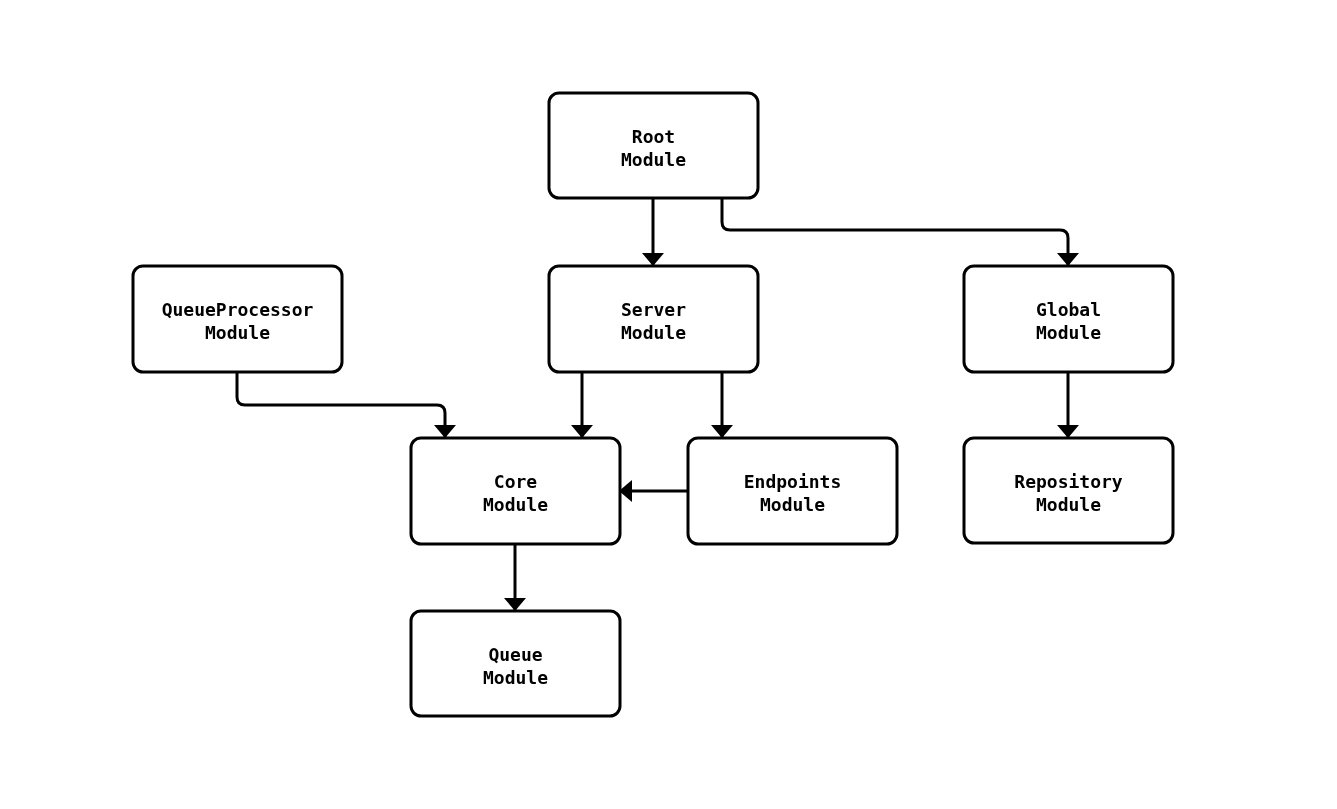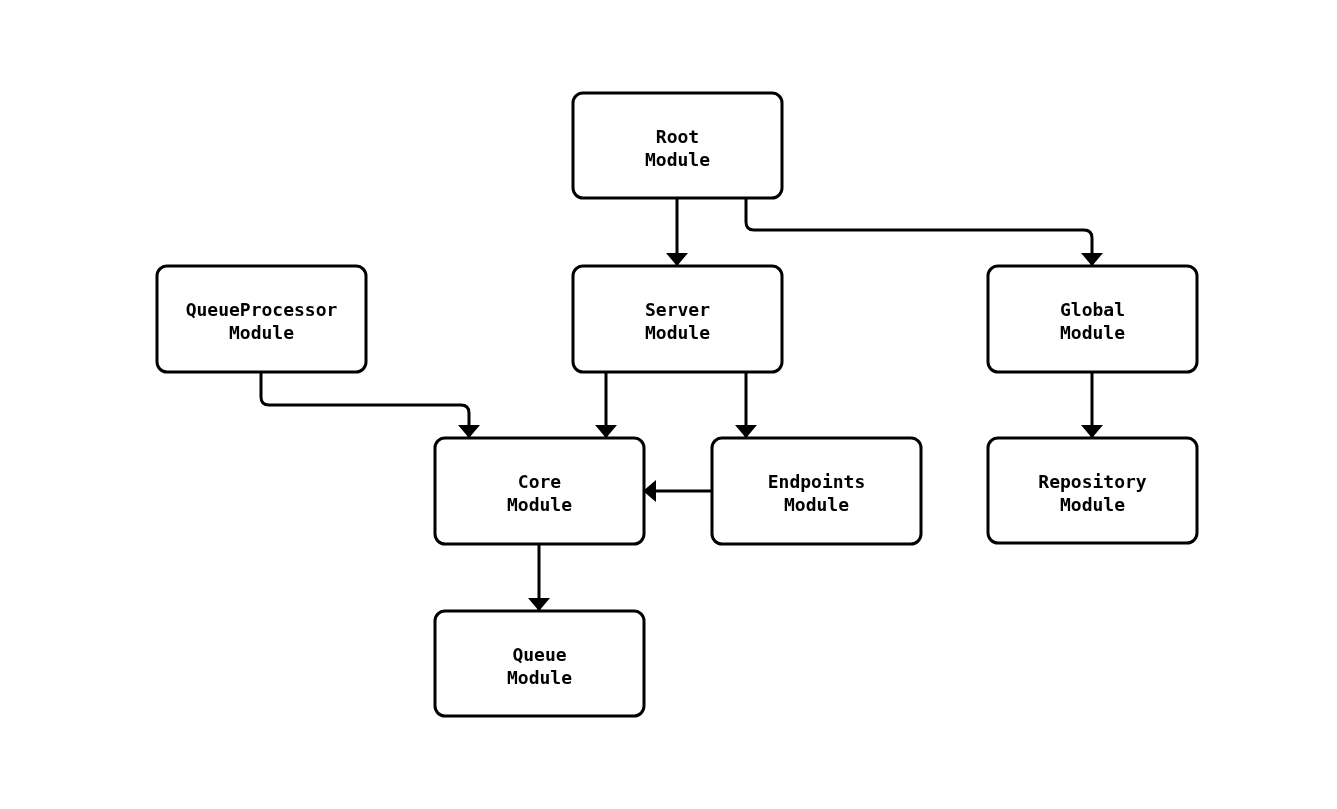--- a/index.html
+++ b/index.html
@@ -7,21 +7,20 @@
     padding: 0;
     background: #ffffff;
     font-family: "DejaVu Sans Mono", "Liberation Mono", monospace;
   }
   #diagram-root {
     position: relative;
     width: 1221px;
     height: 809px;
     background: #ffffff;
     overflow: hidden;
-    padding-left: 24px;
   }
   svg { display: block; }
   .node-box {
     
   }
   .node-label, .node-label tspan {
     font-family: "DejaVu Sans Mono", "Liberation Mono", monospace;
     font-weight: bold;
     font-size: 18px;
     dominant-baseline: central;

